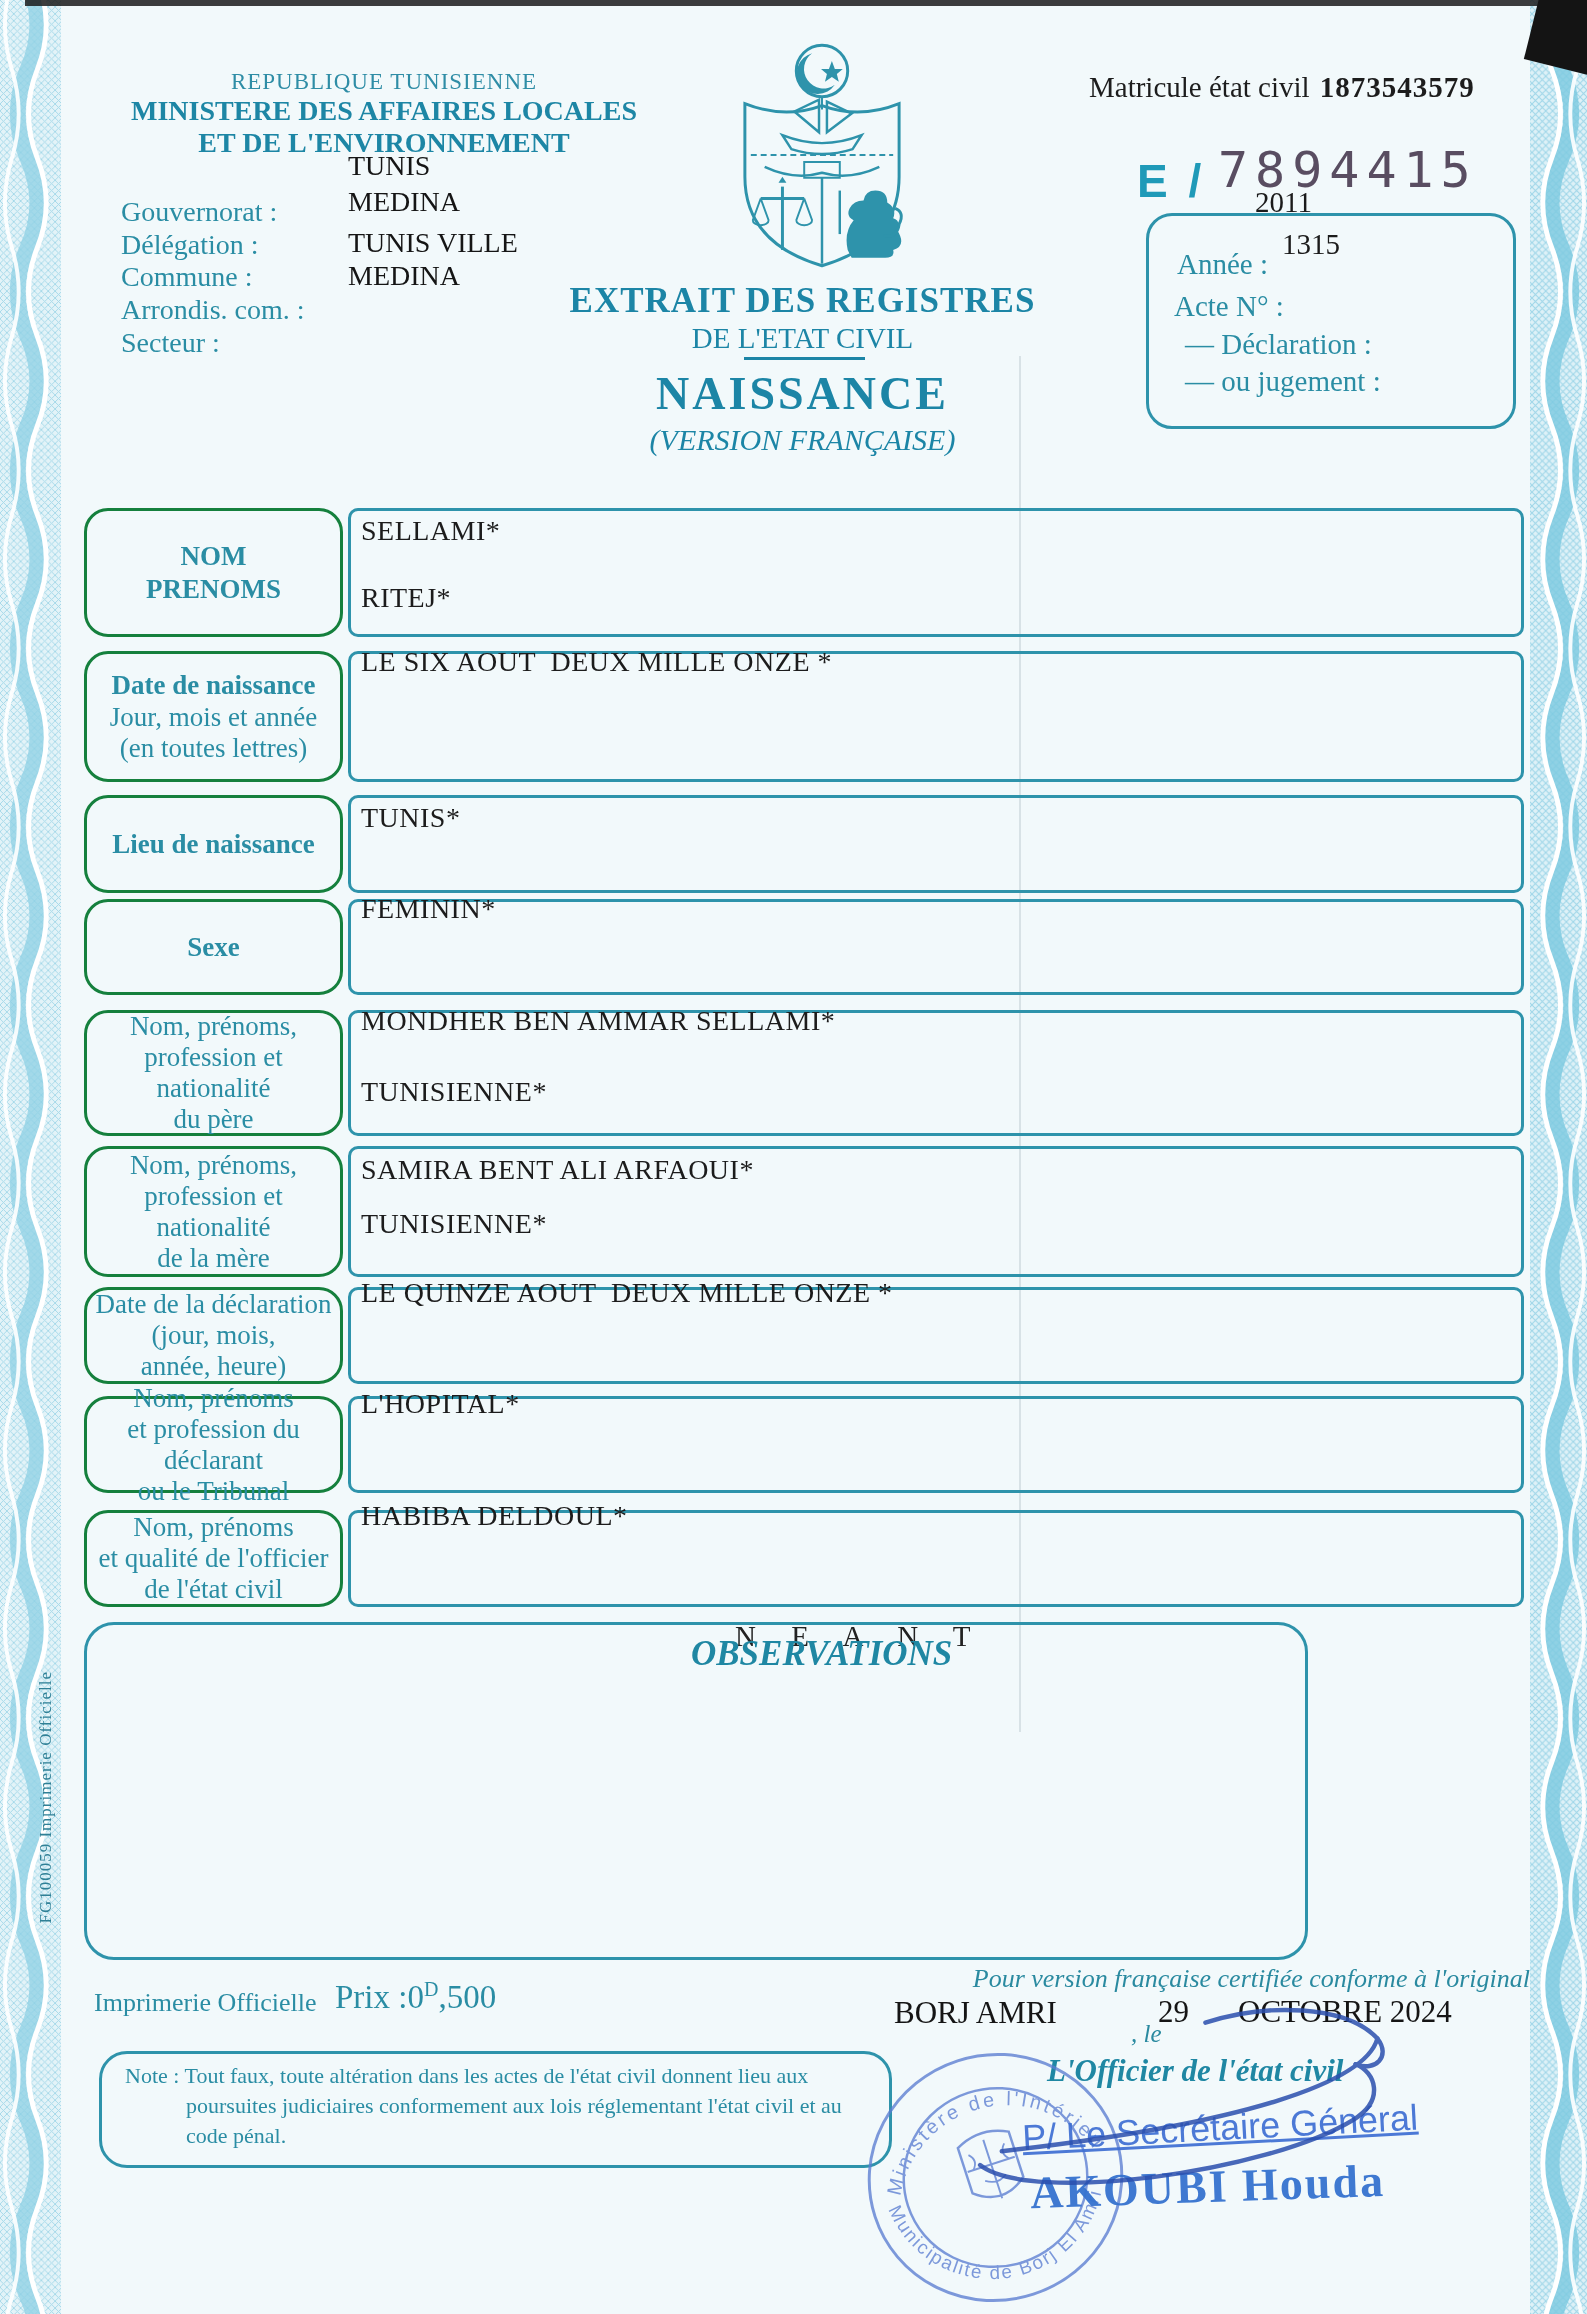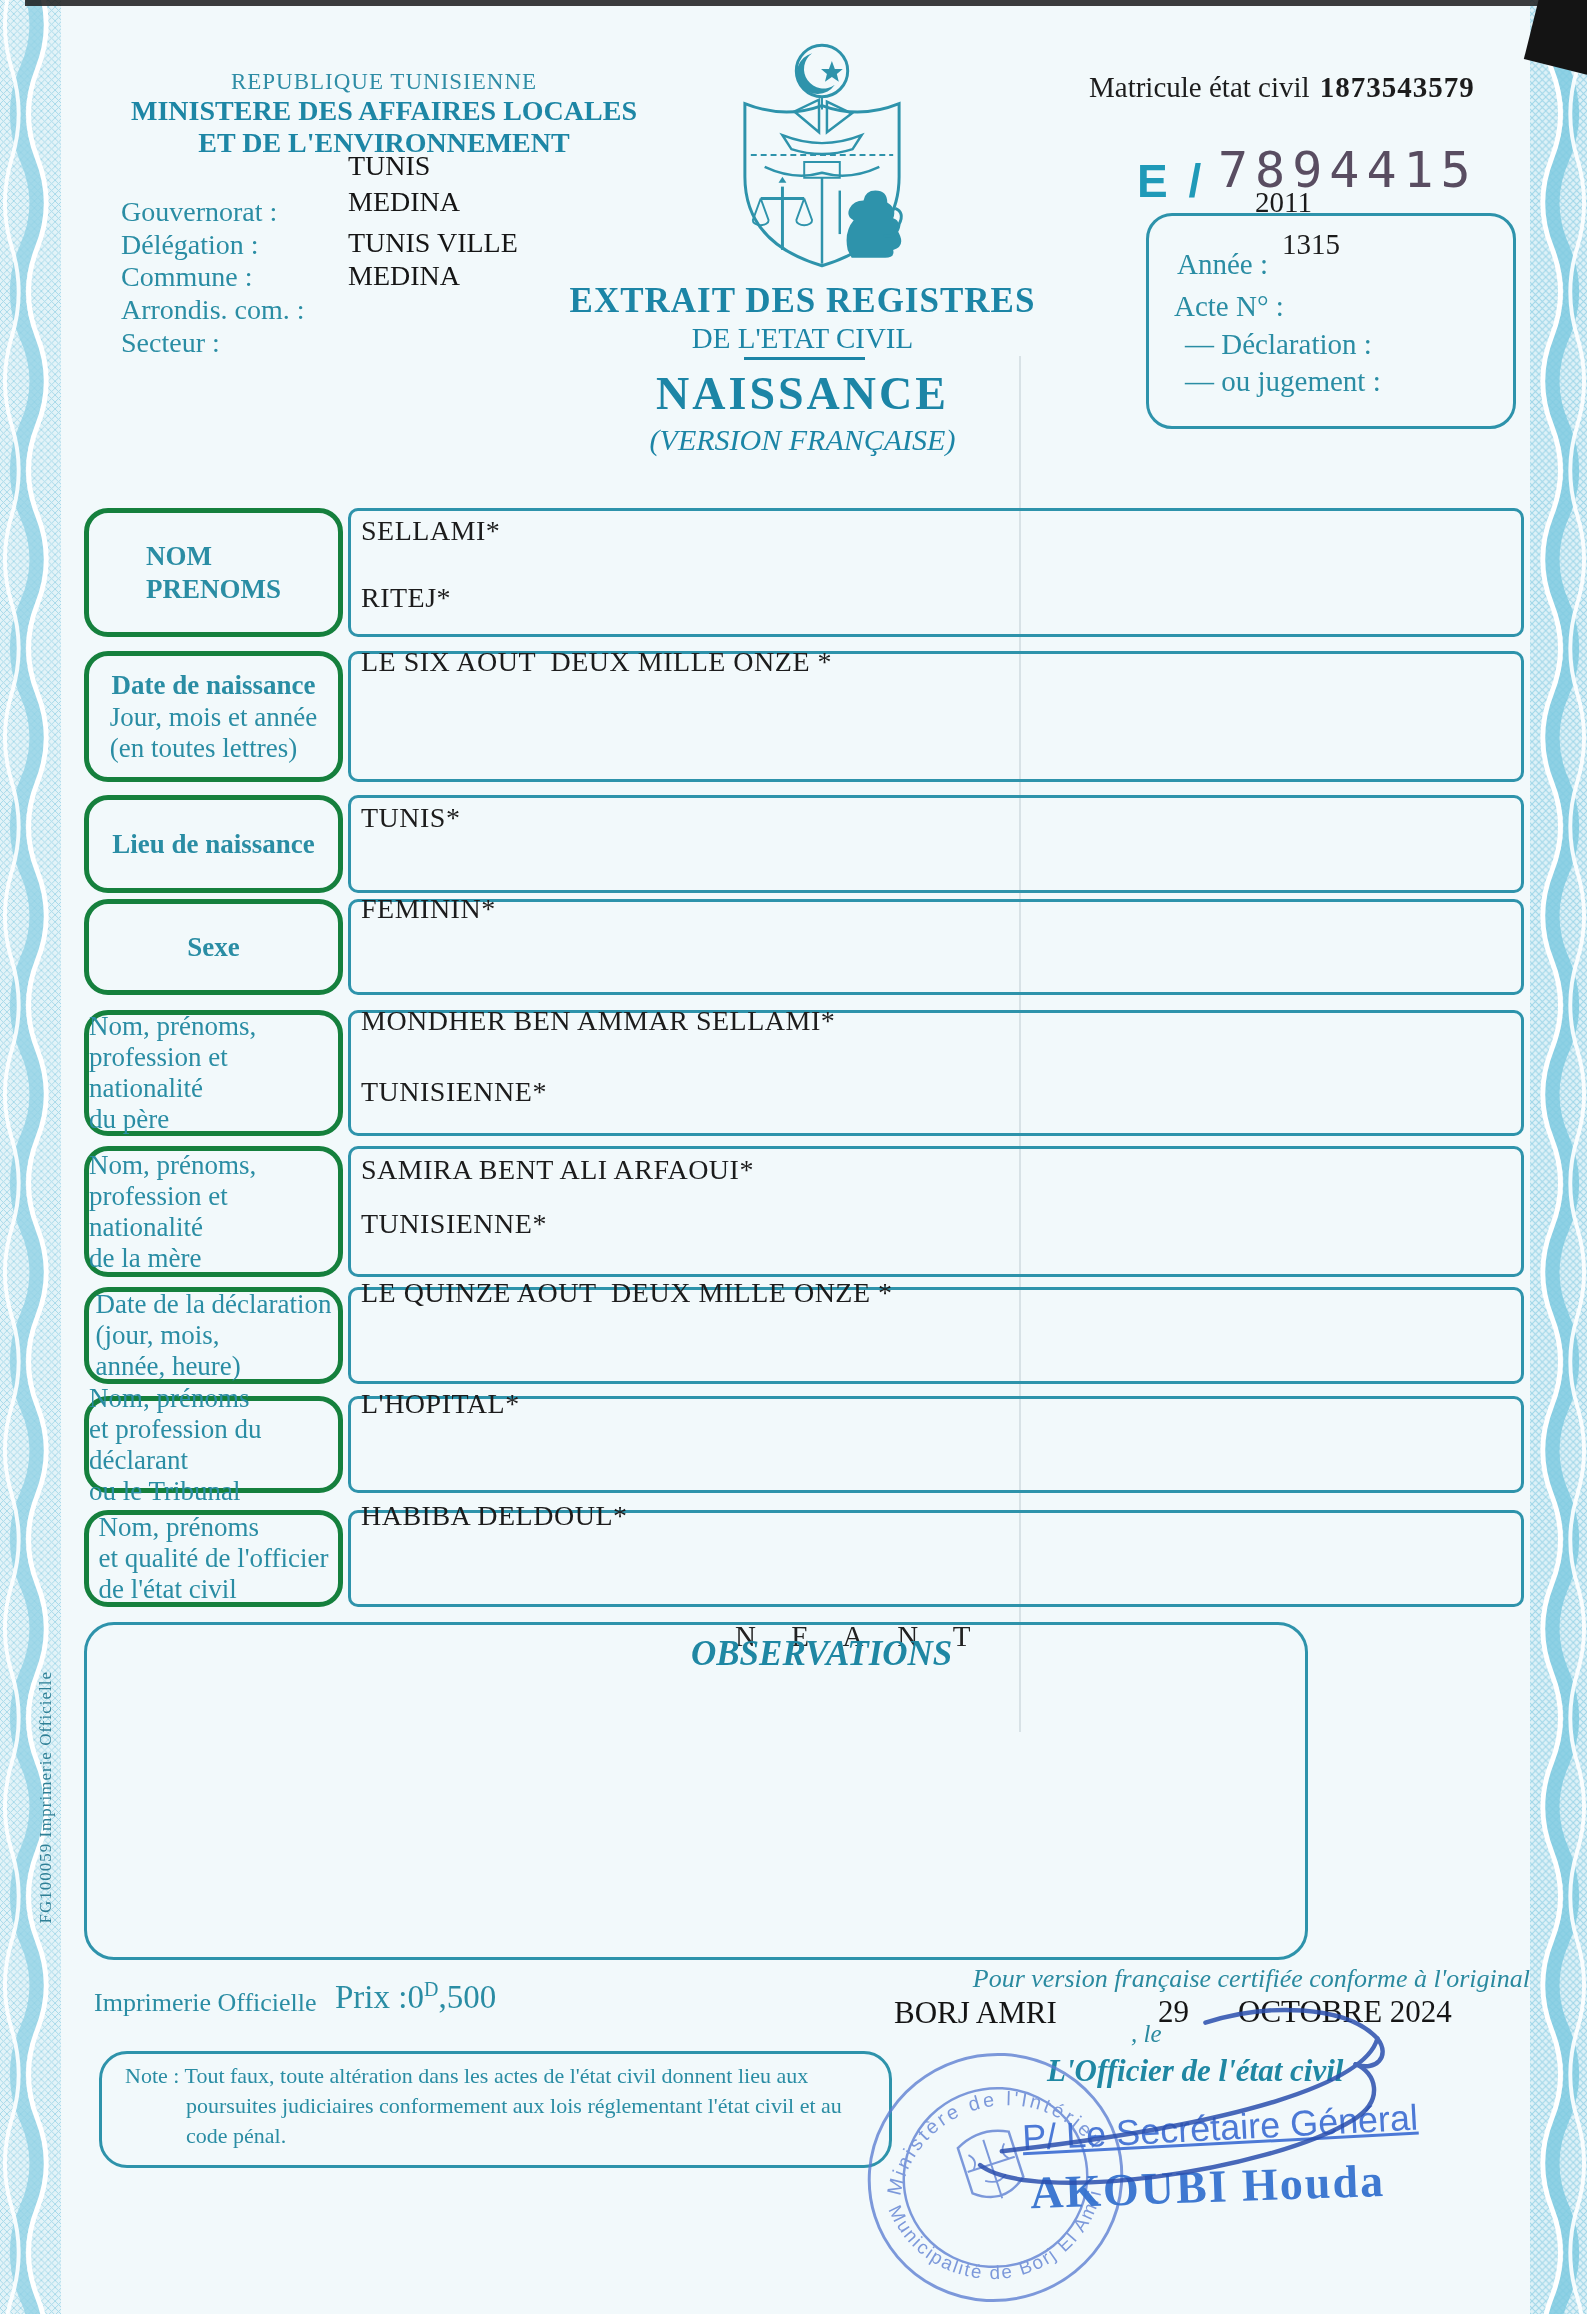--- a/index.html
+++ b/index.html
@@ -38,23 +38,23 @@
   .bx-jug{left:36px;top:149px;}
   
   .title-line{left:535px;width:535px;text-align:center;white-space:nowrap;}
   .t1{top:281px;font-size:35px;font-weight:bold;color:#1c85a6;letter-spacing:1px;}
   .t2{top:322px;font-size:29px;color:#1c85a6;}
   .t-rule{left:744px;top:357px;width:121px;height:3px;background:#1c85a6;}
   .t3{top:367px;font-size:46px;font-weight:bold;color:#1c85a6;letter-spacing:3px;}
   .t4{top:423px;font-size:30px;font-style:italic;color:#1c85a6;}
   
   .row{left:0;width:1587px;}
-  .row-label{position:absolute;left:84px;width:259px;height:100%;border:5px solid #15803d;
+  .row-label{position:absolute;left:84px;width:259px;height:100%;border:3px solid #15803d;
              border-radius:24px;display:flex;flex-direction:column;justify-content:center;
-             align-items:center;text-align:left;box-sizing:border-box;}
+             align-items:center;text-align:center;box-sizing:border-box;}
   .row-value{position:absolute;left:348px;width:1176px;height:100%;border:3px solid #2e93ab;
              border-radius:10px;box-sizing:border-box;font-family:Liberation Serif, serif;}
   .lbl-title{font-size:27px;font-weight:bold;color:#2a8da4;white-space:pre-line;line-height:33px;}
   .lbl-sub{font-size:27px;color:#2a8da4;white-space:pre-line;line-height:31px;}
   .vline{position:absolute;left:10px;font-size:28px;color:#1c1c1c;white-space:pre;letter-spacing:0.5px;}
   .r1{top:508px;height:129px}.r2{top:651px;height:131px}.r3{top:795px;height:98px}
   .r4{top:899px;height:96px}.r5{top:1010px;height:126px}.r6{top:1146px;height:131px}
   .r7{top:1287px;height:97px}.r8{top:1396px;height:97px}.r9{top:1510px;height:97px}
   .r1 .v0{top:4px}.r1 .v1{top:71px}
   .r2 .v0{top:-8px}

